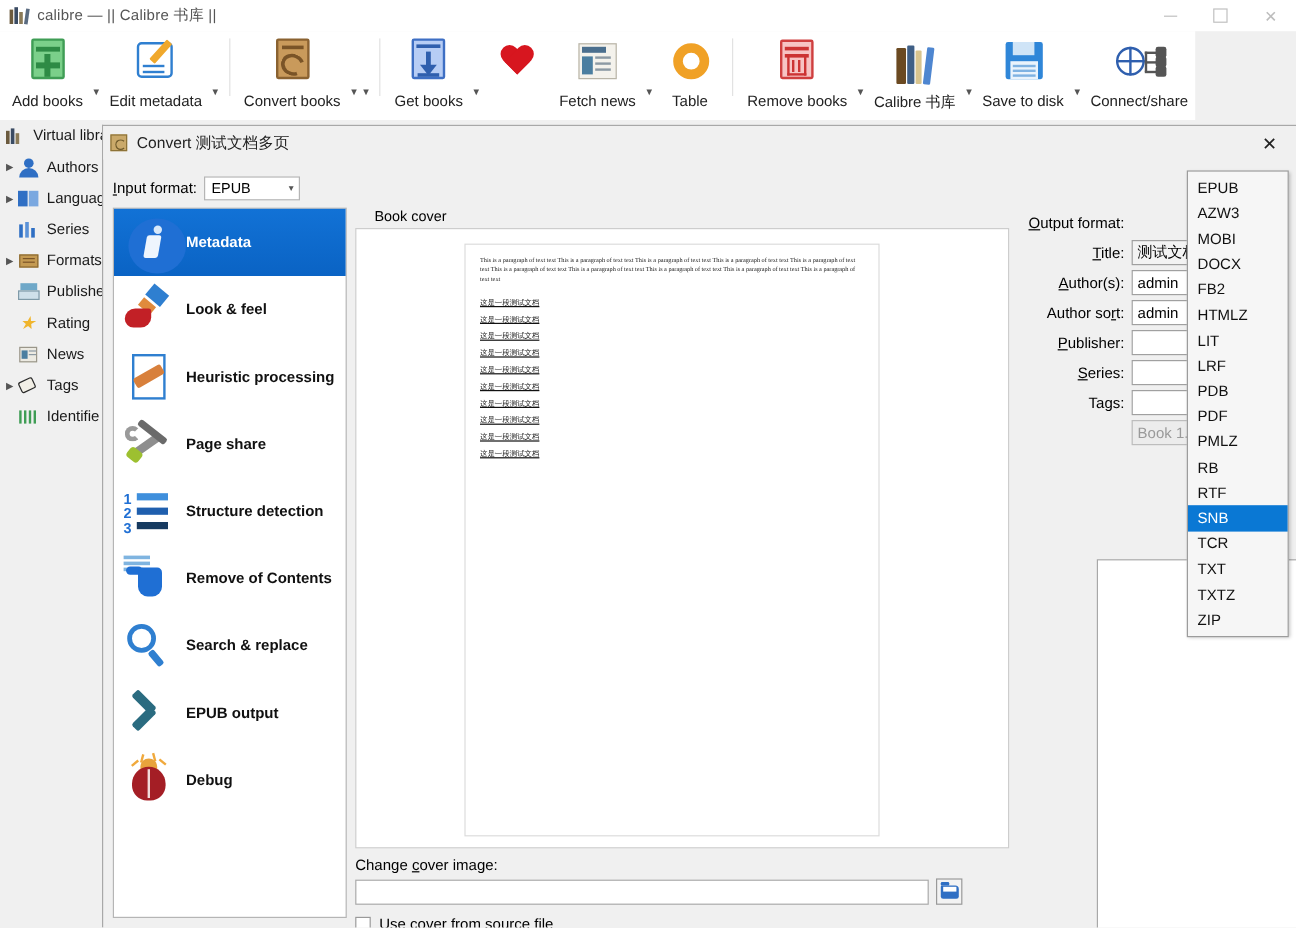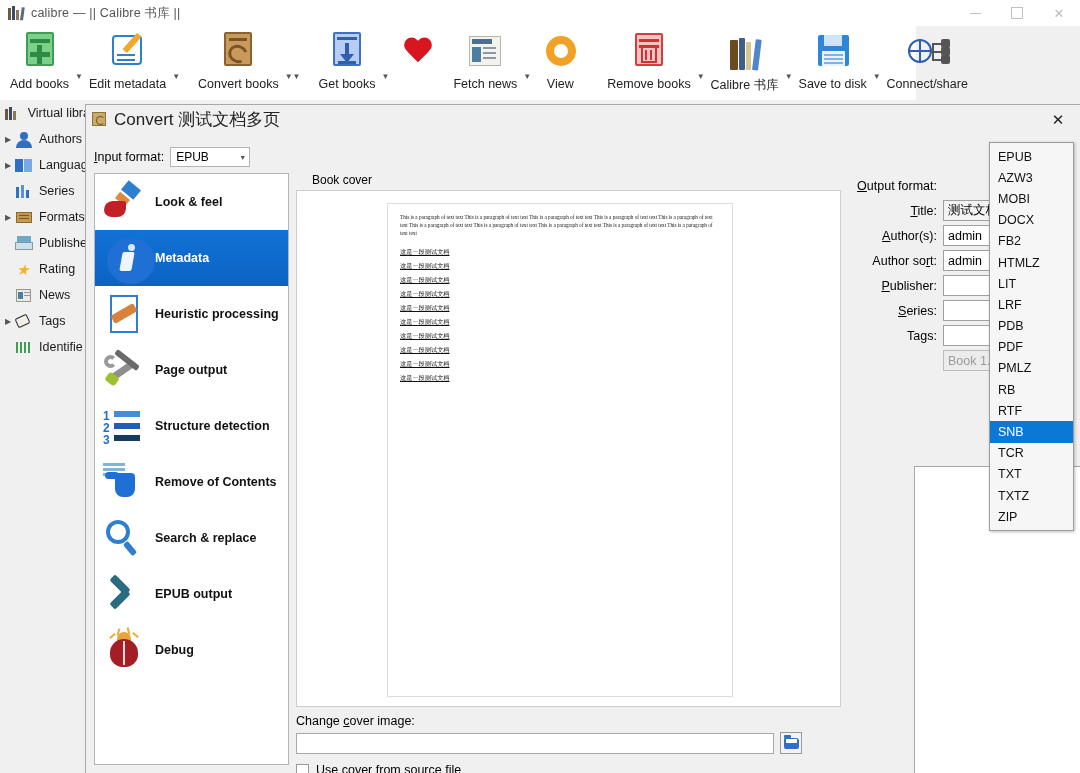--- a/index.html
+++ b/index.html
@@ -36,21 +36,21 @@
   .wincontrols { position: absolute; right: 0; top: 0; height: 26px; display: flex; }
   .wincontrols div {
     width: 42px; height: 26px; display: flex; align-items: center; justify-content: center;
     color: #bdbdbd; font-size: 13px;
   }
   .wc-min::before { content: ""; display: block; width: 11px; height: 1px; background: #c0c0c0; }
   .wc-max::before { content: ""; display: block; width: 10px; height: 10px; border: 1px solid #c0c0c0; }
 
   
   .toolbar {
-    position: absolute; left: 0; top: 26px; width: 916px; height: 74px;
+    position: absolute; left: 0; top: 26px; width: 996px; height: 74px;
     background: #ffffff;
     display: flex; align-items: flex-start; padding-left: 4px;
   }
   .tbitem { display: flex; flex-direction: column; align-items: center; position: relative; padding: 4px 6px 0 6px; }
   .tbitem .tbico { width: 46px; height: 44px; position: relative; }
   .tbitem .tblabel { font-size: 12.5px; color: #222; margin-top: 3px; white-space: nowrap; }
   .tbarrow {
     width: 14px; align-self: center; margin-top: 26px; text-align:center;
     color: #555; font-size: 8px;
   }
@@ -135,21 +135,21 @@
   .vertext { font-size: 12.5px; padding-left: 6px; color:#111; white-space: nowrap;}
 
   
   .dialog {
     position: absolute; left: 85px; top: 104px; width: 995px; height: 669px;
     background: #f0f0f0; border: 1px solid #a8a8a8; border-bottom:none; border-right:none;
   }
   .dlg-title { height: 28px; display:flex; align-items:center; background:#f0f0f0; padding-left: 6px;}
   .dlg-title .dti { width:14px; height:14px; background:#caa96a; border:1px solid #8d7338; margin-right: 8px; position:relative;}
   .dlg-title .dti::after{ content:""; position:absolute; left:3px; top:3px; width:7px; height:7px; border:1.5px solid #6f5a2b; border-radius:50%; border-right-color:transparent;}
-  .dlg-title .dtt { font-size: 17px; color:#222; }
+  .dlg-title .dtt { font-size: 13px; color:#222; }
   .dlg-close { position:absolute; right: 4px; top: 2px; width: 36px; height: 26px; display:flex; align-items:center; justify-content:center; font-size:15px; color:#222;}
 
   .fmtrow { position:absolute; left:8px; top:42px; display:flex; align-items:center; }
   .fmtrow label { font-size:12.5px; margin-right:6px; }
   .combo {
     width: 80px; height: 20px; border:1px solid #b5b5b5; background:#fff;
     display:flex; align-items:center; justify-content:space-between; padding: 0 3px 0 5px; font-size:12px;
   }
   .combo .caret { font-size:7px; color:#555; }
 
@@ -320,21 +320,21 @@
           <span class="c4"></span>
       </span>
       <span class="tblabel">Fetch news</span>
     </div>
     <div class="tbarrow">▼</div>
 
     <div class="tbitem">
       <span class="tbico">
           <span class="ico-help"></span>
         </span>
-      <span class="tblabel">View</span>
+      <span class="tblabel">Table</span>
     </div>
 
     <div class="tbsep"></div>
 
     <div class="tbitem">
       <span class="tbico ico-remove">
         <span class="bk"></span>
           <span class="bar"></span>
           <span class="lid"></span>
           <span class="can"></span>
@@ -492,53 +492,53 @@
 
     <div class="fmtrow">
       <label><span class="underk">I</span>nput format:</label>
       <div class="combo">
         <span>EPUB</span>
         <span class="caret">▼</span>
       </div>
     </div>
 
     <div class="optlist">
+      <div class="optitem sel">
+        <span class="oi oi-info">
+          <span class="dot"></span>
+            <span class="stem"></span>
+        </span>
+        <span class="ol">Metadata</span>
+      </div>
+
       <div class="optitem">
         <span class="oi oi-brush">
           <span class="hd"></span>
             <span class="fr"></span>
             <span class="br"></span>
         </span>
         <span class="ol">Look &amp; feel</span>
-      </div>
-
-      <div class="optitem sel">
-        <span class="oi oi-info">
-          <span class="dot"></span>
-            <span class="stem"></span>
-        </span>
-        <span class="ol">Metadata</span>
       </div>
 
       <div class="optitem">
         <span class="oi oi-heur">
           <span class="pg"></span>
             <span class="bd"></span>
         </span>
         <span class="ol">Heuristic processing</span>
       </div>
 
       <div class="optitem">
         <span class="oi oi-tool">
           <span class="wh"></span>
             <span class="wr"></span>
             <span class="sd"></span>
             <span class="sg"></span>
         </span>
-        <span class="ol">Page output</span>
+        <span class="ol">Page share</span>
       </div>
 
       <div class="optitem">
         <span class="oi oi-struct">
           <span class="num" style="top:6px;">1</span>
             <span class="ln" style="top:8px;background:#3f8fdc;"></span>
           <span class="num" style="top:18px;">2</span>
             <span class="ln" style="top:20px;background:#1f5fae;"></span>
           <span class="num" style="top:30px;">3</span>
             <span class="ln" style="top:32px;background:#163a60;"></span>

